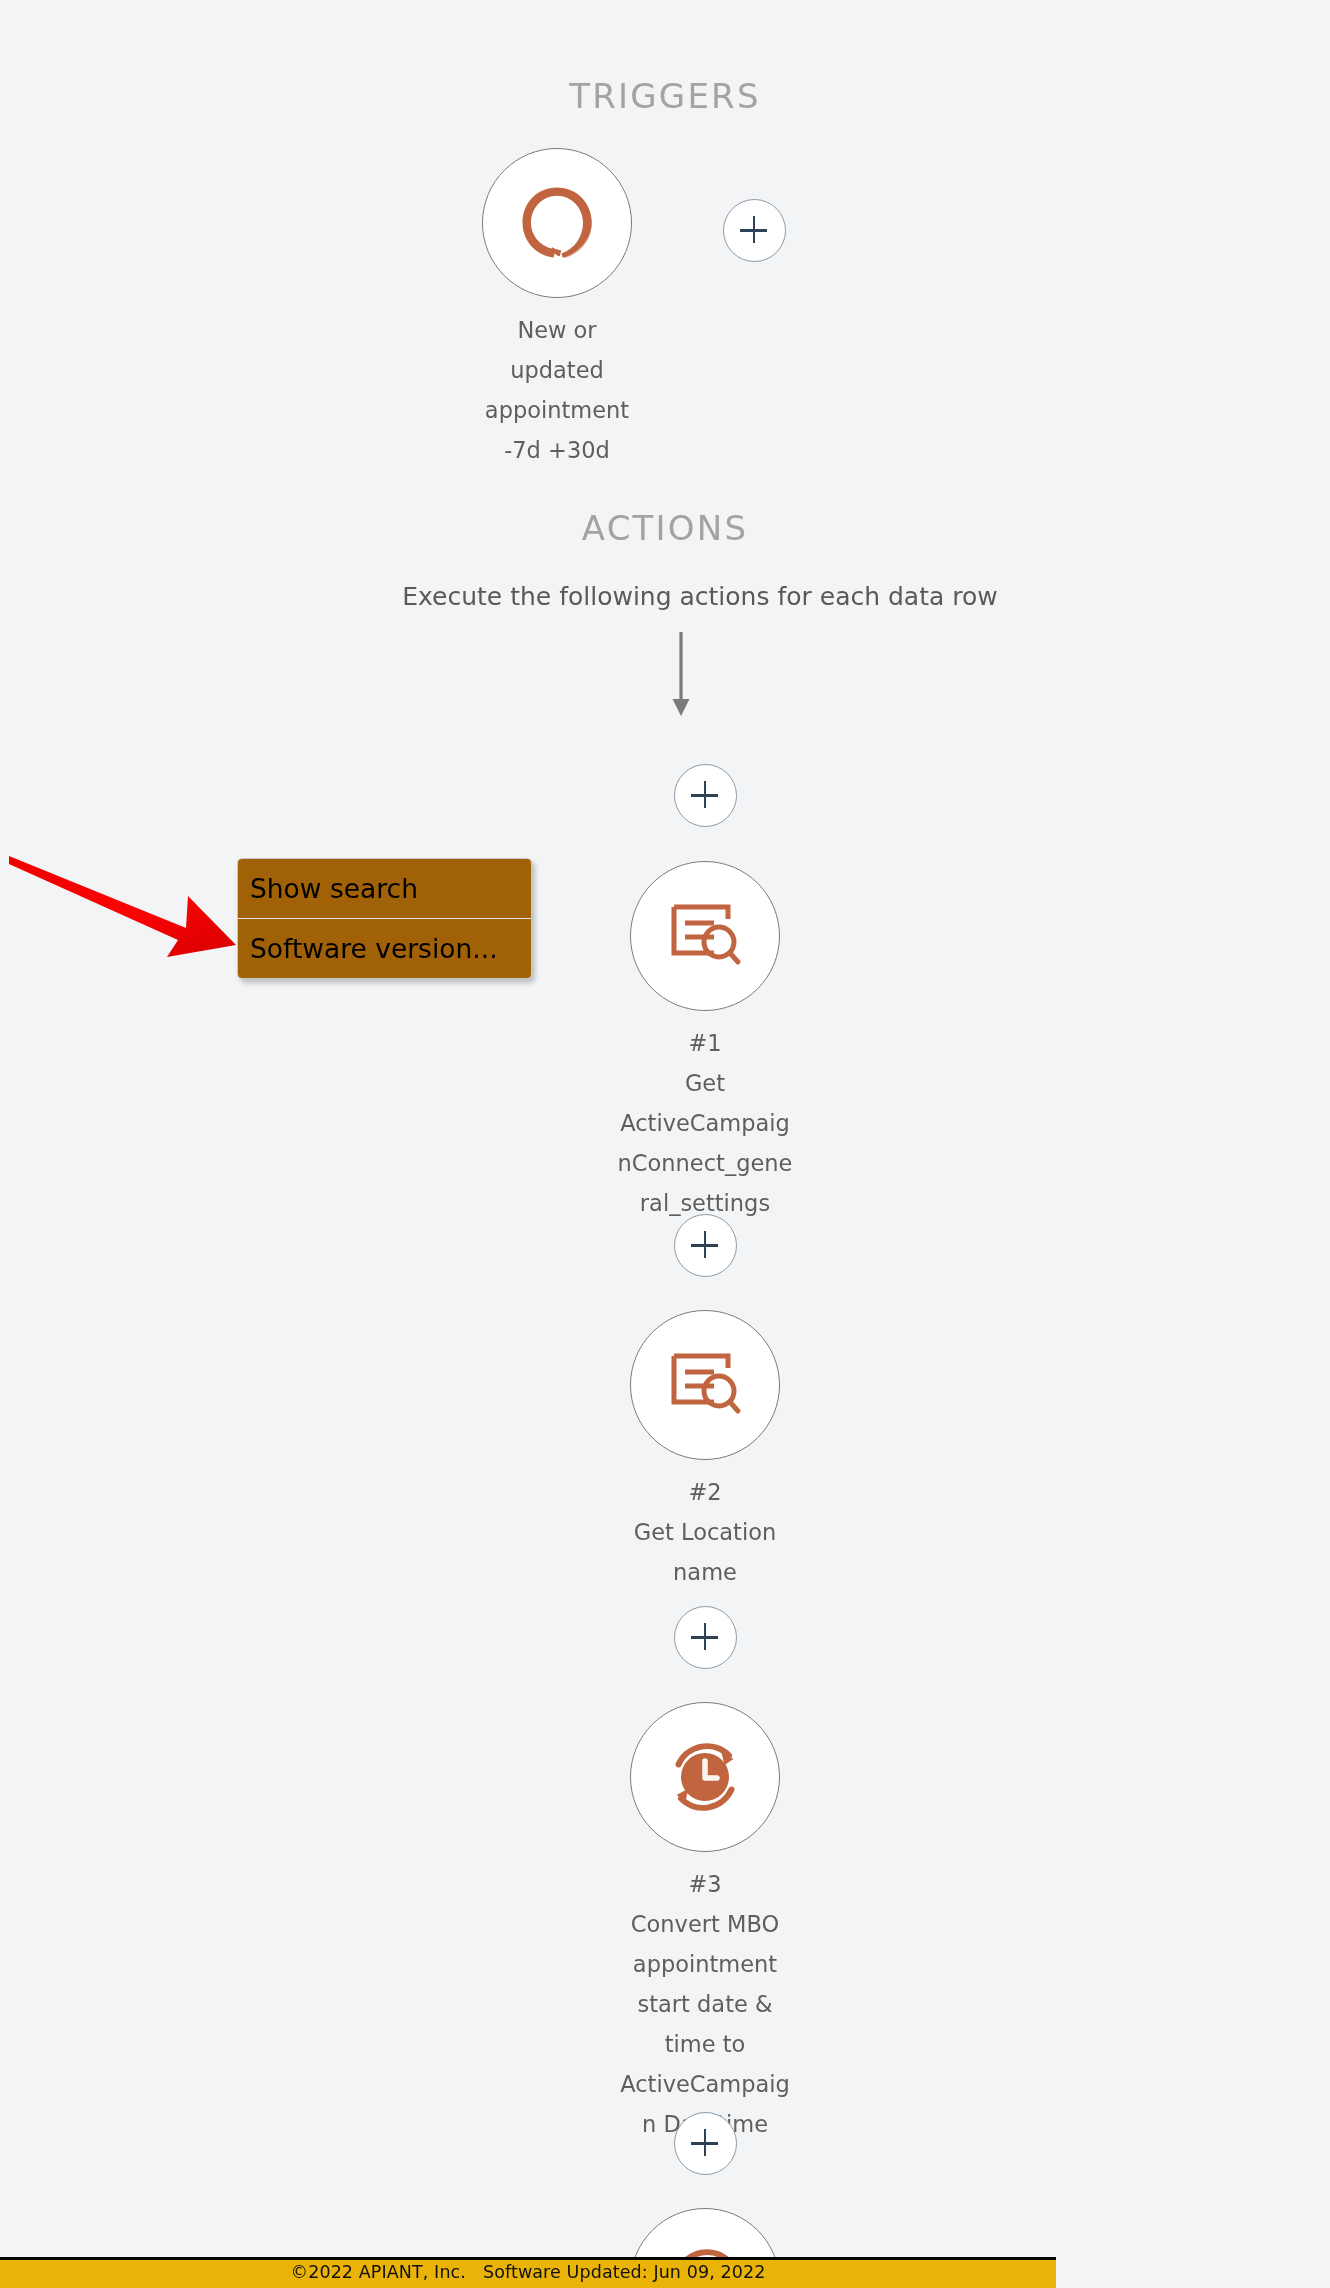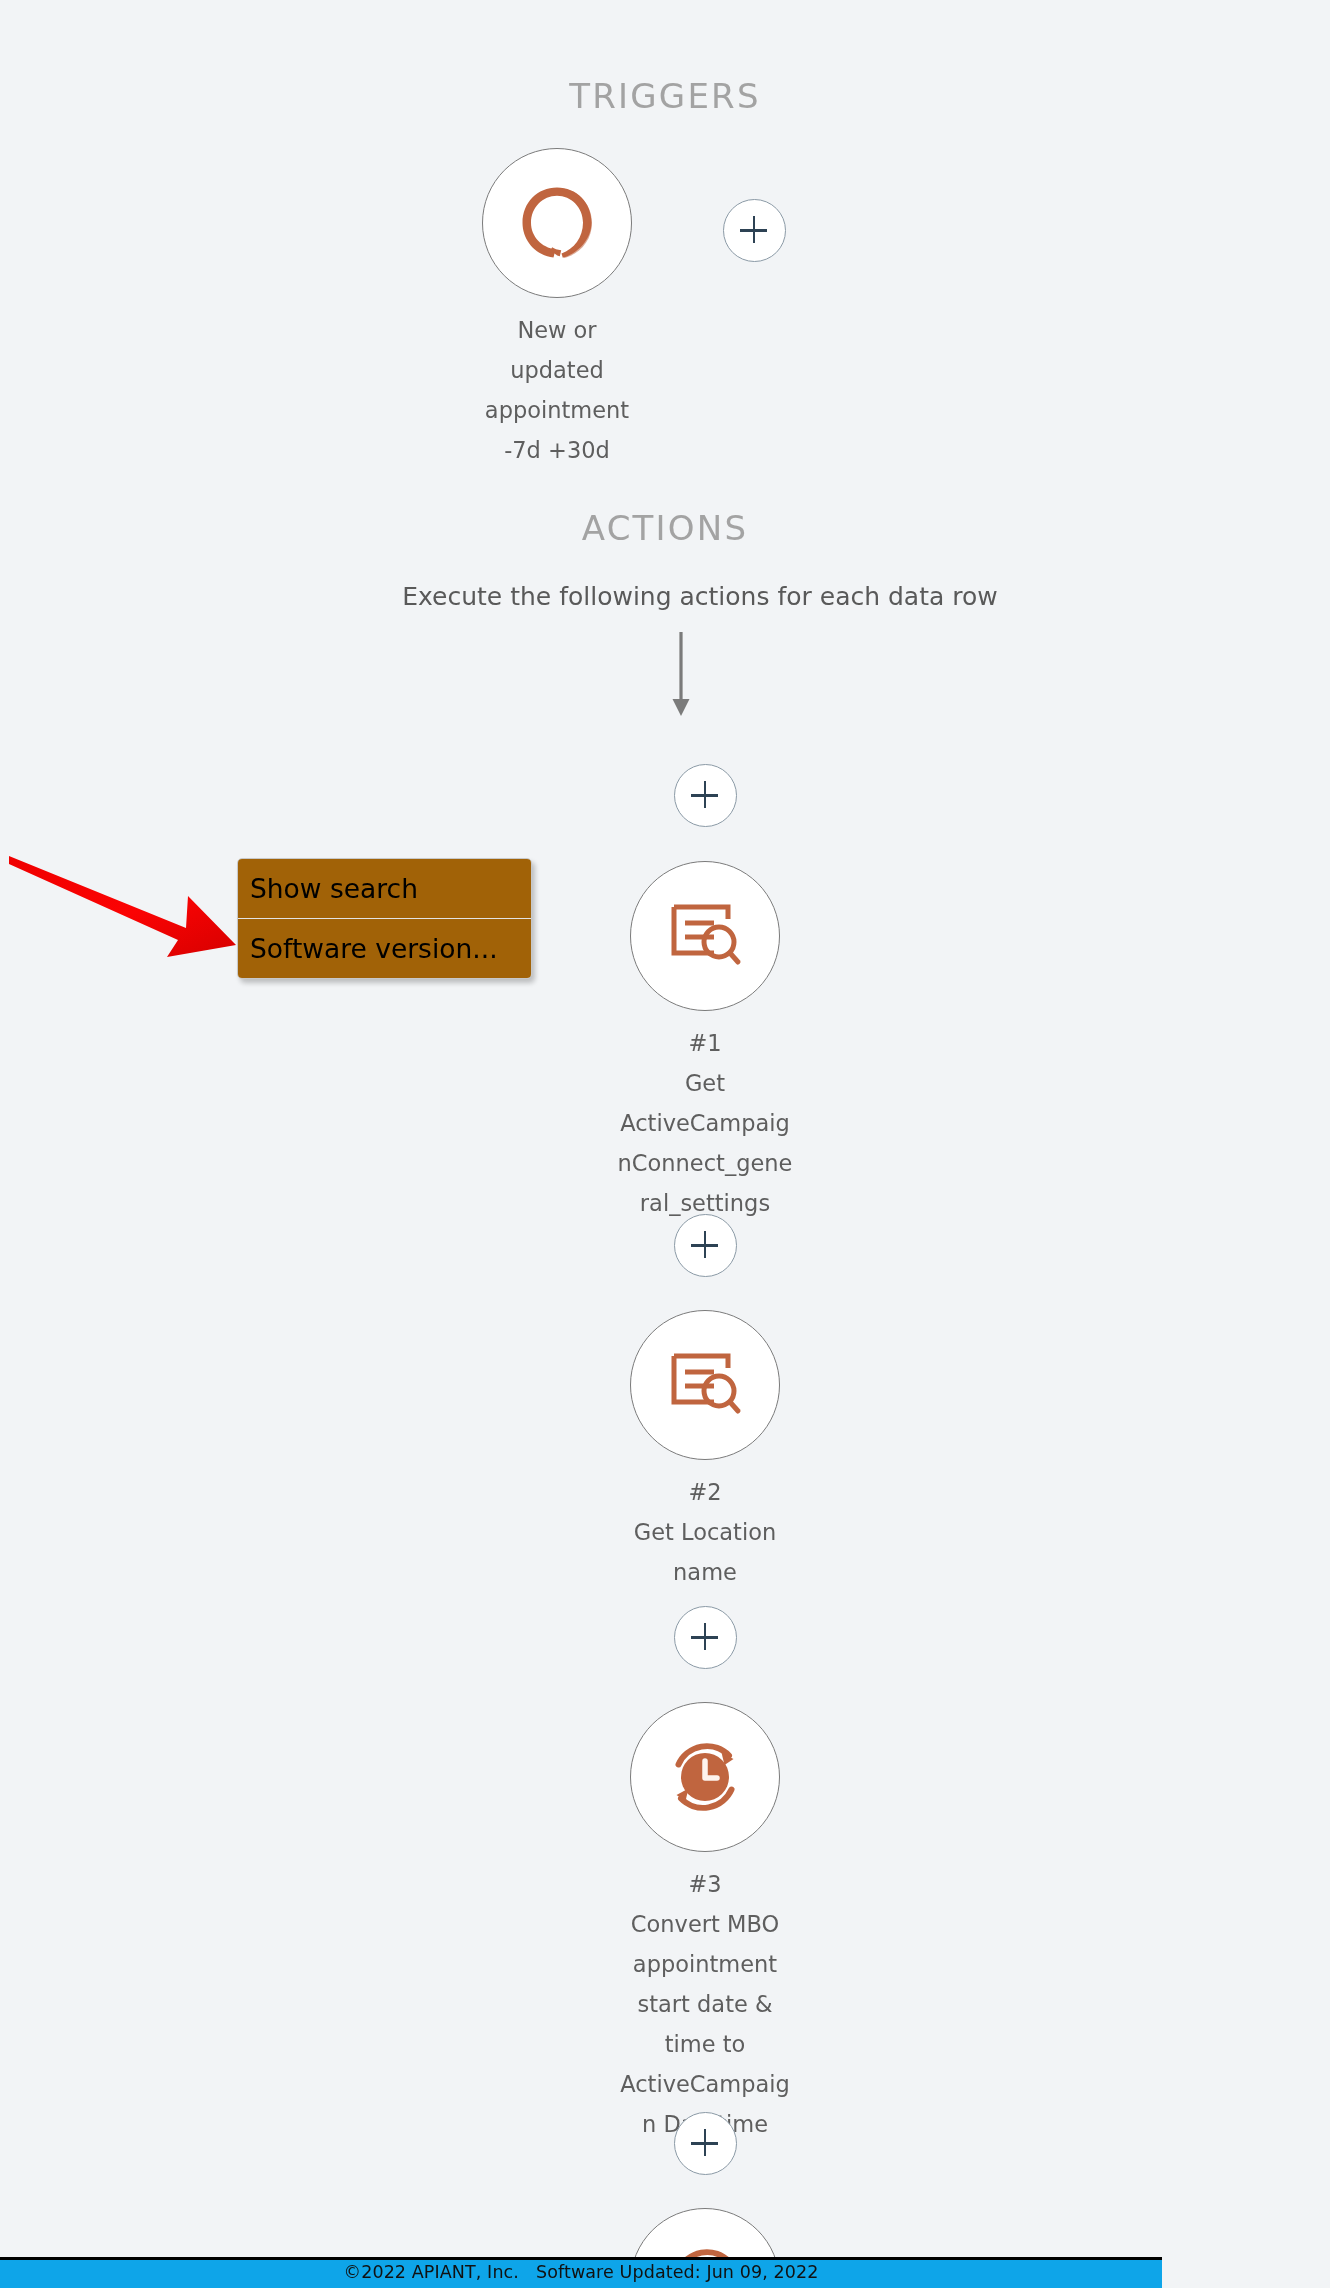--- a/index.html
+++ b/index.html
@@ -153,23 +153,23 @@
     top: 840px;
     z-index: 40;
     pointer-events: none;
   }
 
   
   #footer-bar {
     position: absolute;
     left: 0;
     bottom: 0;
-    width: 1162px;
+    width: 1056px;
     height: 28px;
-    background: #0ea5e9;
+    background: #eab308;
     border-top: 3px solid #000000;
     text-align: center;
     z-index: 50;
   }
   #footer-text {
     font-size: 17.5px;
     line-height: 25px;
     color: #111111;
     letter-spacing: 0.1px;
     white-space: pre;

